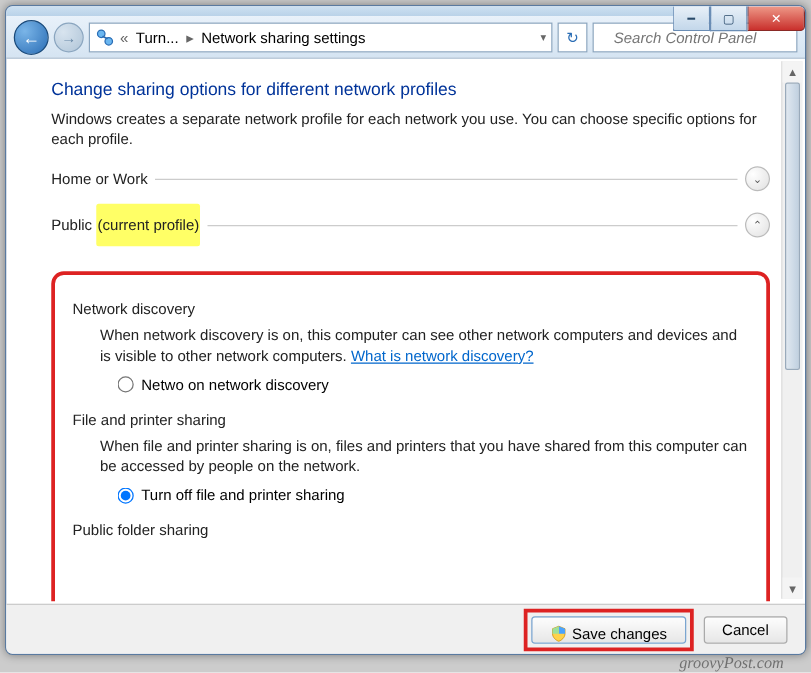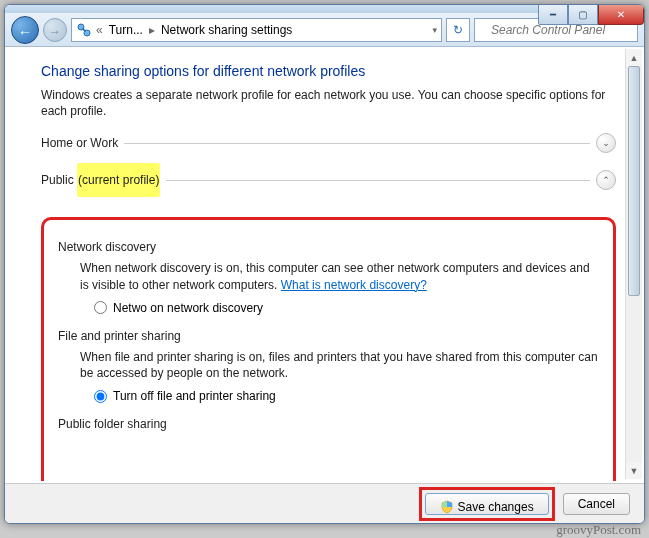--- a/index.html
+++ b/index.html
@@ -261,23 +261,24 @@
     border: 3px solid #d22;
     padding: 3px;
     display: inline-flex;
   }
   .shield {
     width: 14px; height: 14px;
     display: inline-block;
   }
   .watermark {
     position: absolute;
-    right: 8px;
+    right: 22px;
     bottom: 0px;
     font-size: 13px;
+    font-style: italic;
     color: rgba(0,0,0,0.45);
     font-family: Georgia, serif;
   }
   .net-icon {
     width: 16px; height: 16px;
     display: inline-flex;
     align-items: center;
     justify-content: center;
   }
 </style>

